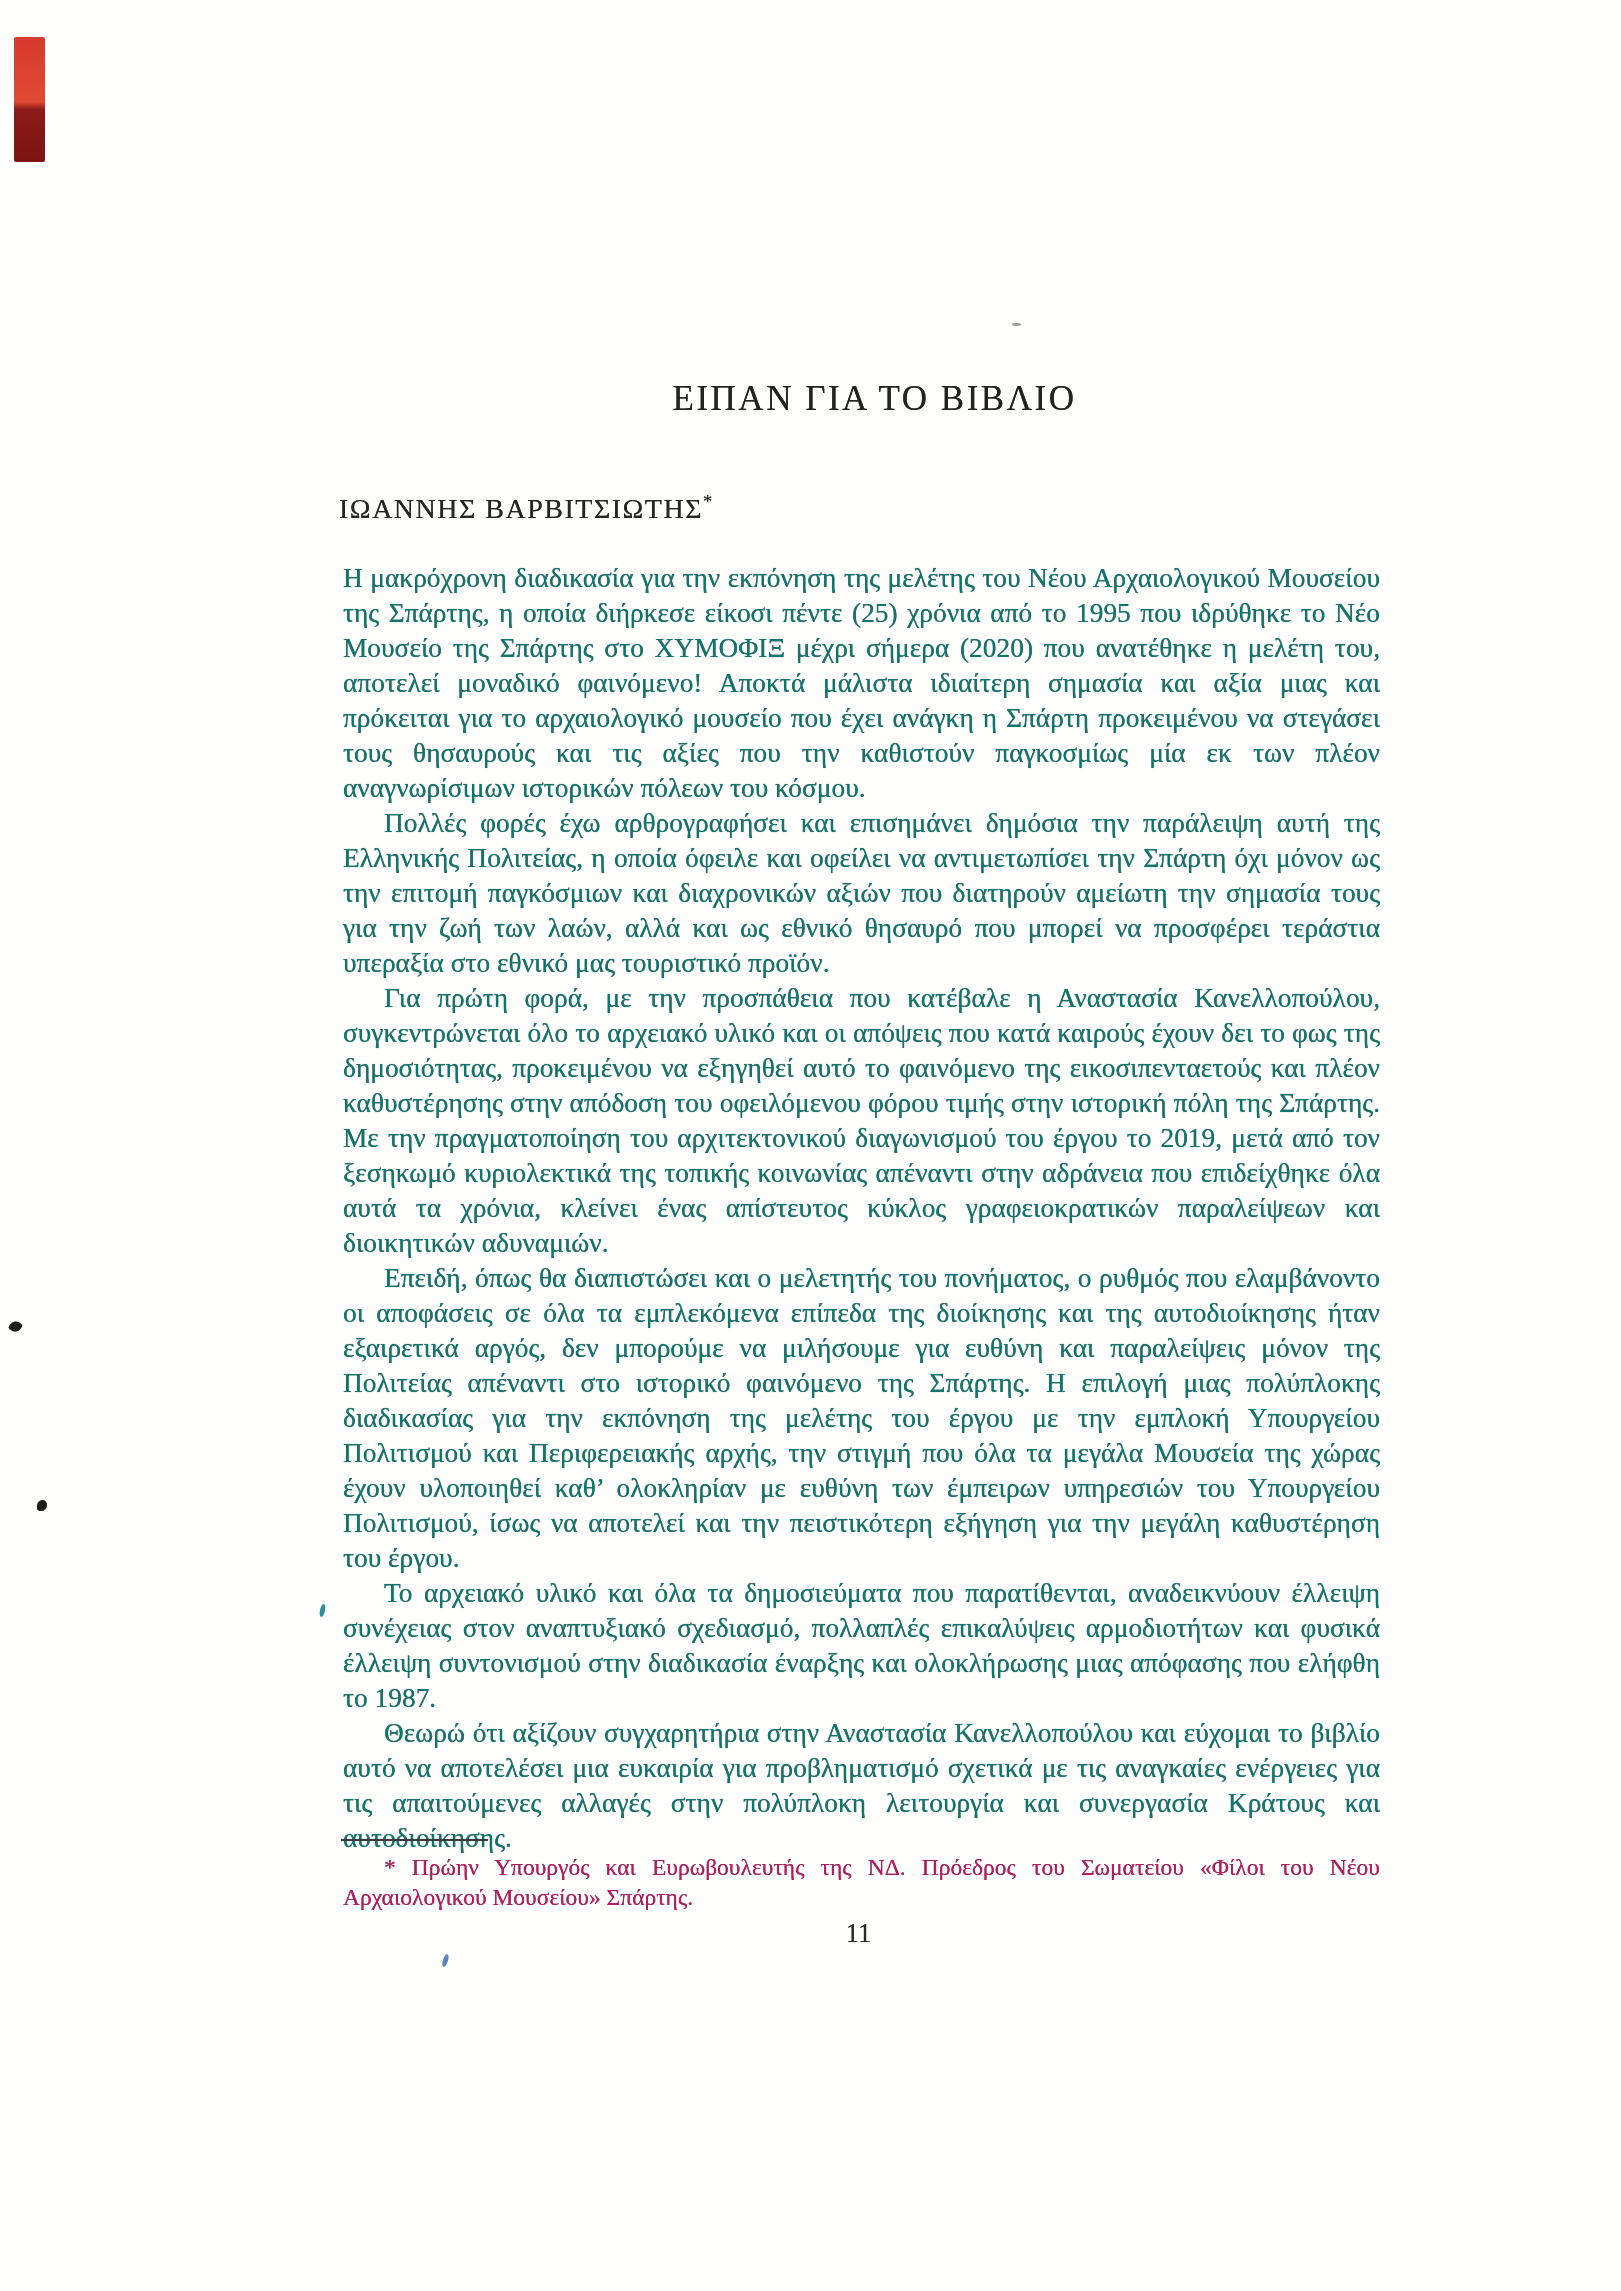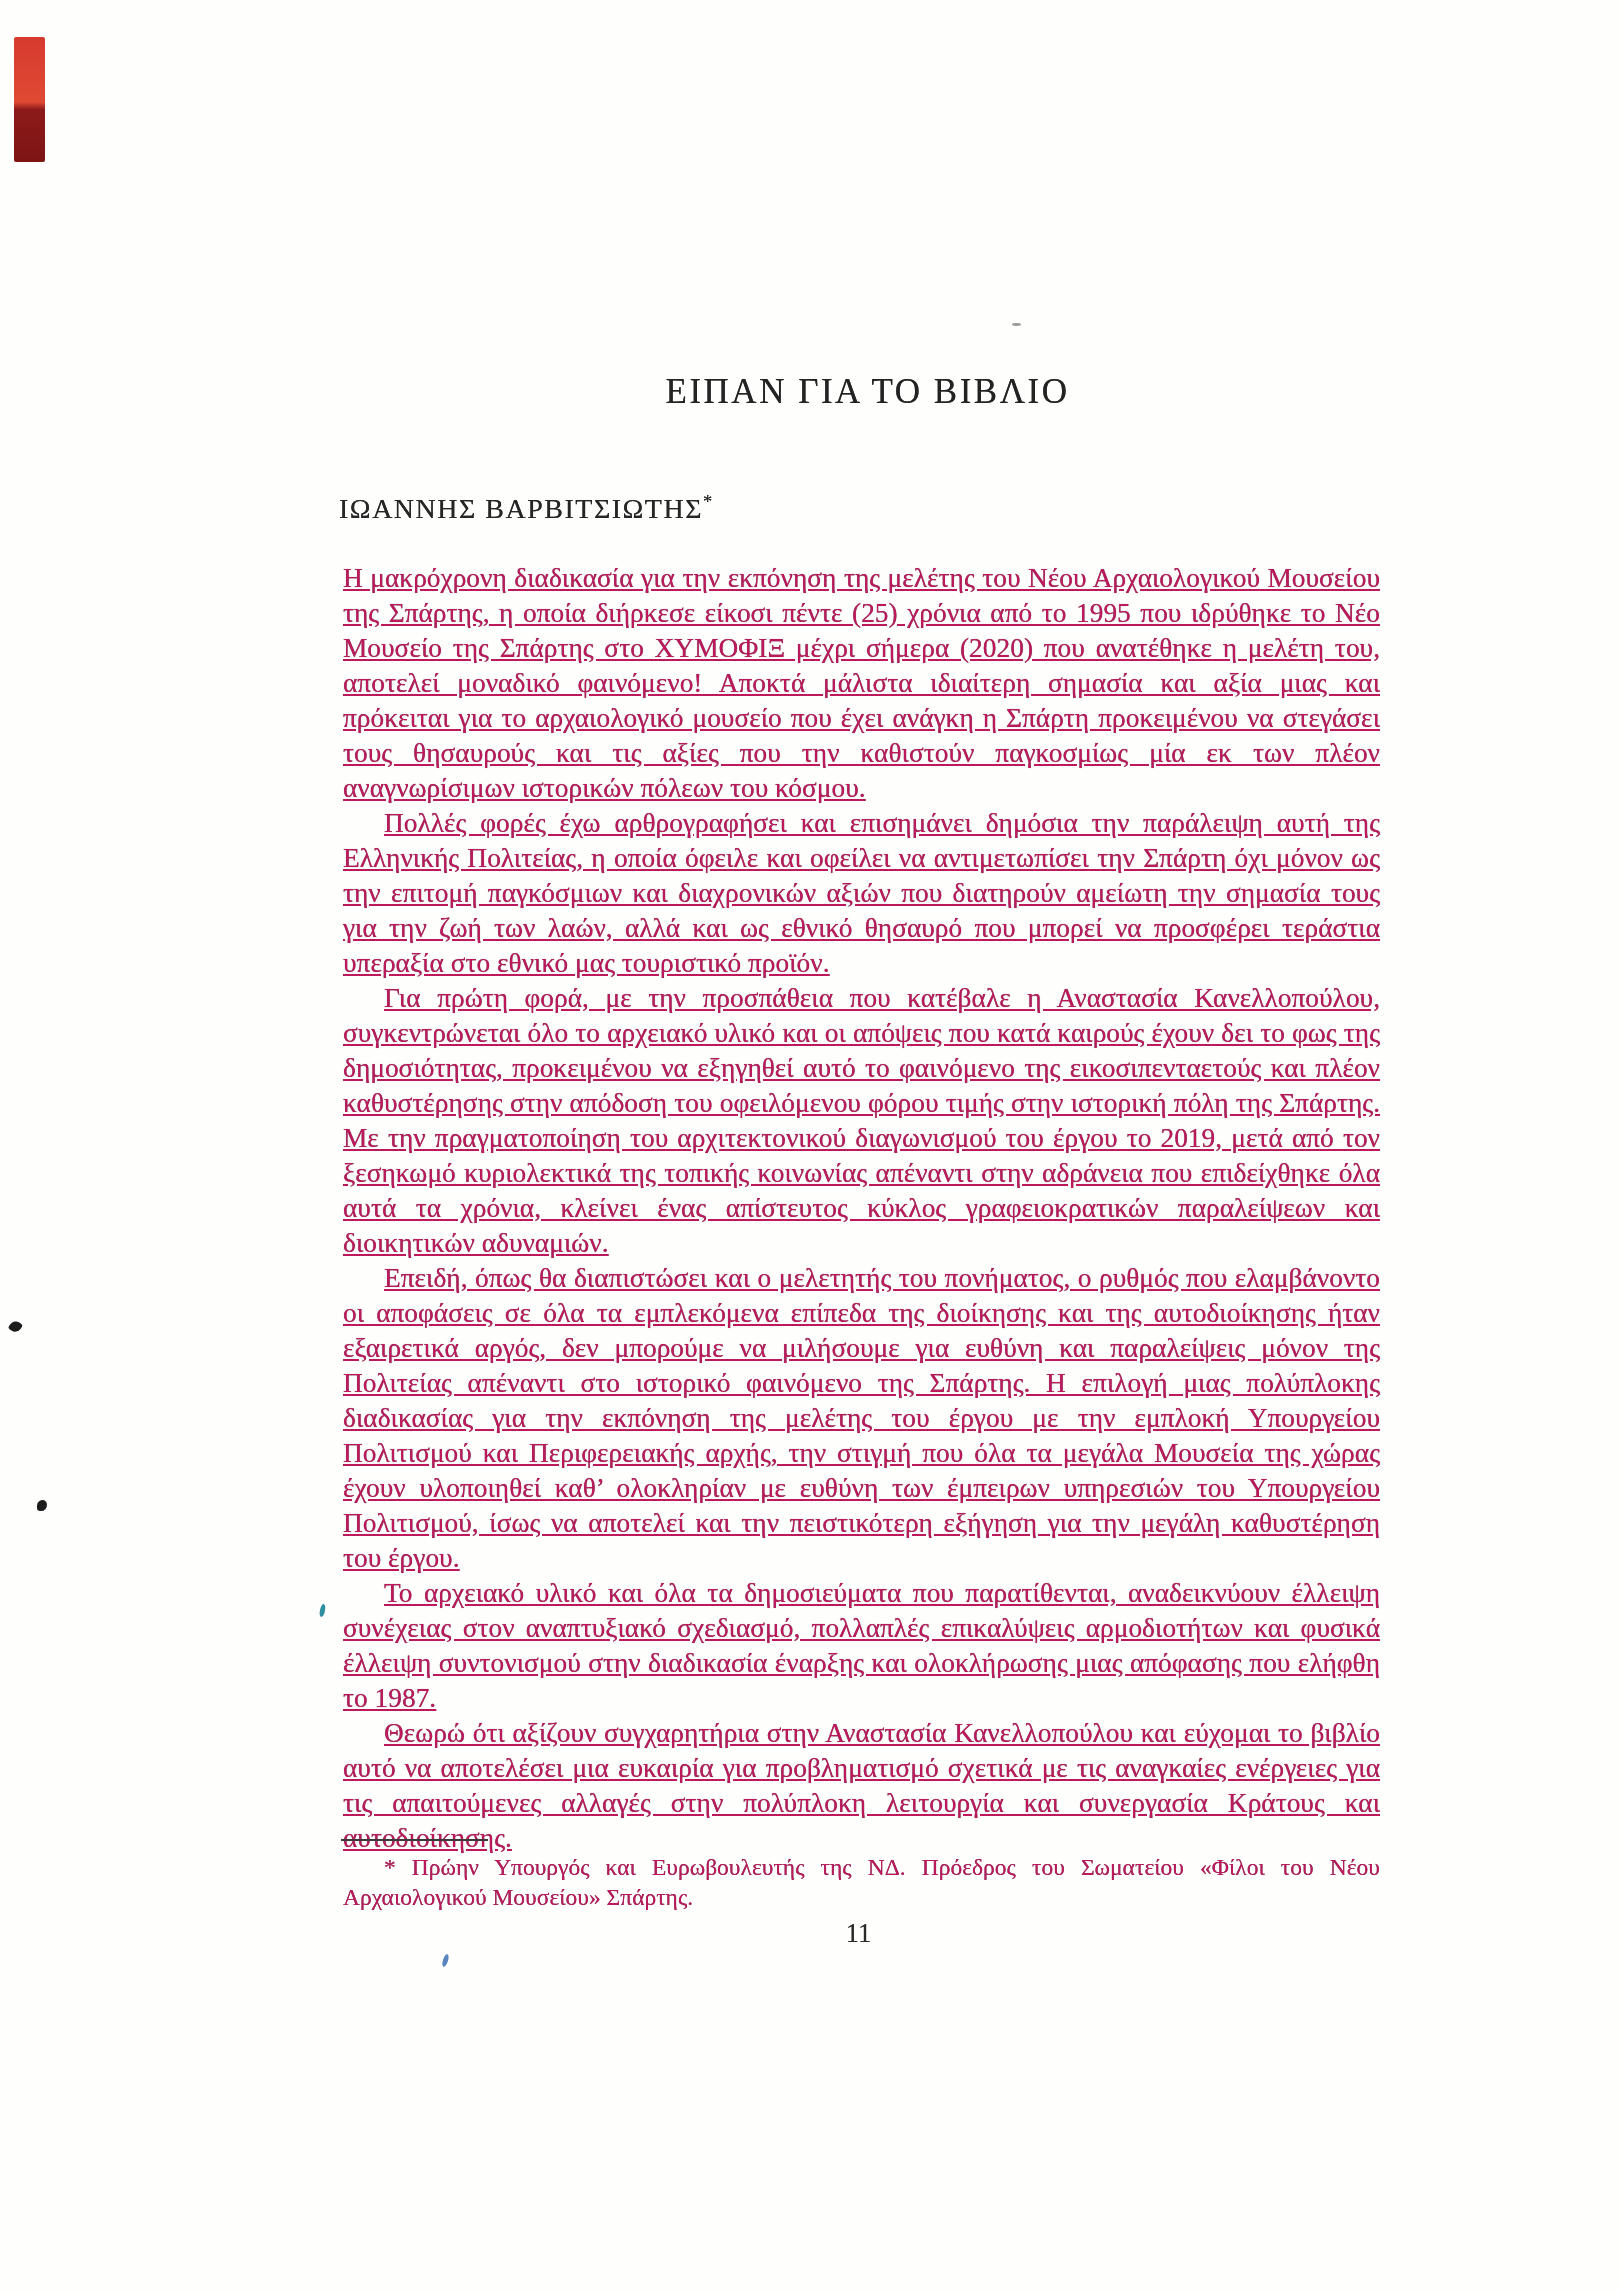--- a/index.html
+++ b/index.html
@@ -24,21 +24,21 @@
     width: 31px;
     height: 125px;
     background: linear-gradient(180deg, #d63a2f 0%, #e04a33 52%, #8d1a1a 58%, #7d1414 100%);
     border-radius: 2px;
   }
   .title {
     position: absolute;
     left: 339px;
     top: 363px;
     width: 1039px;
-    margin: 9px;
+    margin: 16px;
     text-align: center;
     font-size: 35px;
     font-weight: normal;
     letter-spacing: 2.5px;
     color: #232323;
     text-shadow: 0 0 0.6px #4a4a4a;
   }
   .author {
     position: absolute;
     left: 339px;
@@ -56,23 +56,22 @@
     line-height: 0;
   }
   .body-text {
     position: absolute;
     left: 343px;
     top: 561px;
     width: 1037px;
     font-size: 27.4px;
     line-height: 35px;
     text-align: justify;
-    color: #be185d;
+    color: #0f766e;
     text-shadow: 0 0 0.7px #555;
-    text-decoration: underline;
   }
   .body-text p {
     margin: 0;
     padding: 0;
     text-indent: 41px;
   }
   .body-text p.first {
     text-indent: 0;
   }
   .fn-rule {

